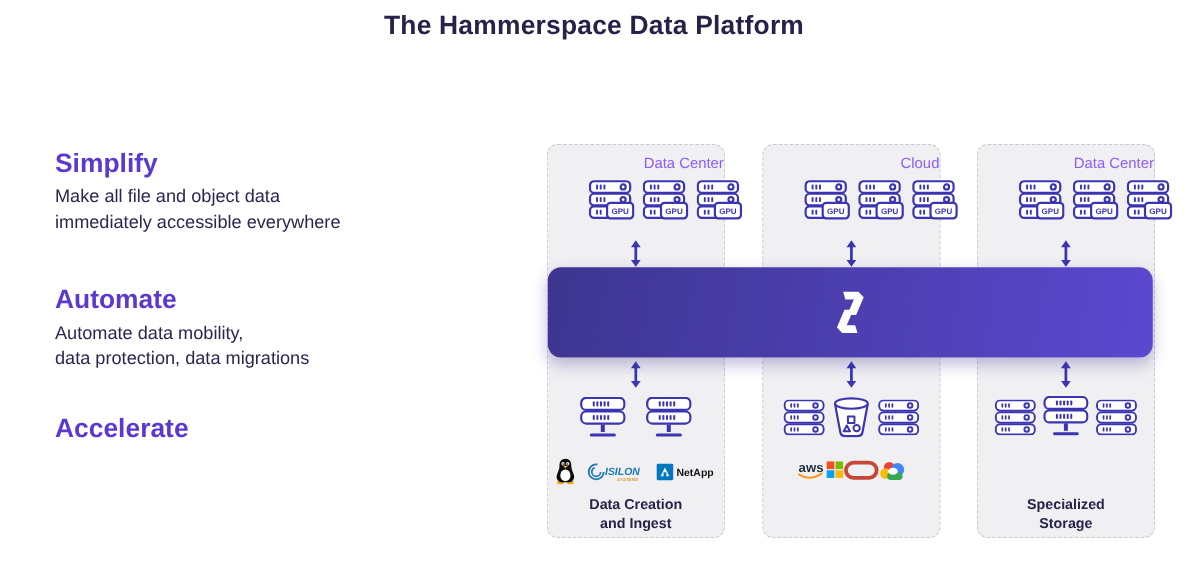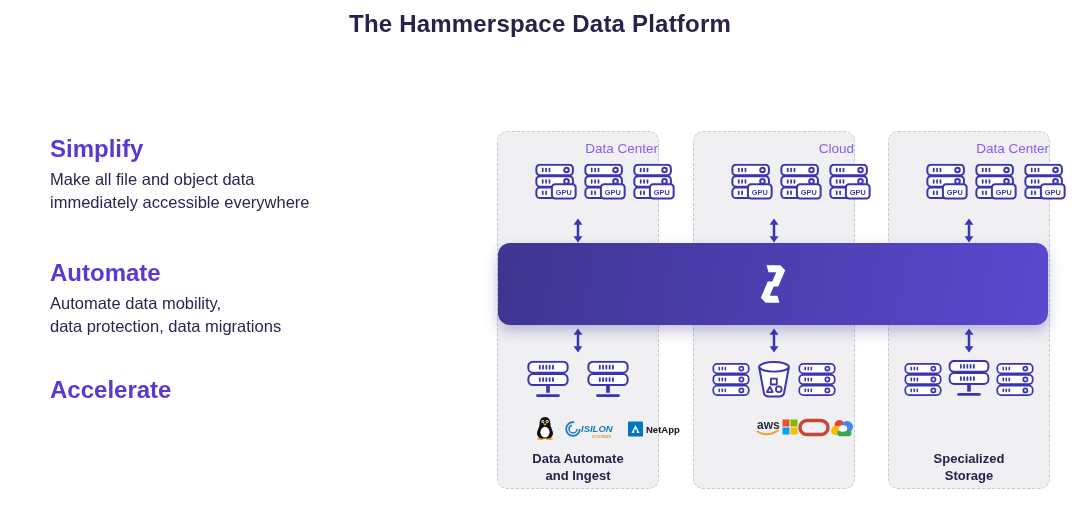--- a/index.html
+++ b/index.html
@@ -20,21 +20,21 @@
   .p-title{position:absolute;top:9px;left:0;width:100%;text-align:right;
            font-size:13.5px;font-weight:normal;color:#8b5cf6;}
   .servers-row{position:absolute;top:31px;left:0;width:100%;display:flex;
                justify-content:center;align-items:flex-start;gap:7px;margin-left:27px;}
   .arrow-wrap{position:absolute;left:0;width:100%;display:flex;justify-content:center;}
   .arrow-top{top:86px}.arrow-bottom{top:196px}
   .bottom-icons{position:absolute;top:228px;left:0;width:100%;display:flex;
                 justify-content:center;align-items:center;}
   .bi-gap-lg{gap:18px}.bi-gap-sm{gap:6px}
   .logos-row{position:absolute;top:284px;left:0;width:100%;display:flex;
-             justify-content:center;align-items:center;gap:9px;margin-left:31px;}
+             justify-content:center;align-items:center;gap:9px;}
   .caption{position:absolute;top:318px;left:0;width:100%;text-align:center;
            font-size:13px;font-weight:bold;line-height:1.32;color:#27224a;white-space:pre-line;}
   
   .band{position:absolute;left:498px;top:243px;width:550px;height:82px;border-radius:12px;
         background:linear-gradient(100deg,#3e3590 0%,#5a48cf 100%);
         box-shadow:0 6px 14px rgba(58,48,140,.30);display:flex;align-items:center;justify-content:center;}
   svg{display:block}
   text{font-family:"Liberation Sans",sans-serif;}
 </style>
 </head>
@@ -199,21 +199,21 @@
         <circle cx="9" cy="12" r="4" fill="none" stroke="#1a7ab8" stroke-width="1.5" stroke-dasharray="17 9"></circle>
         <text x="17" y="15" font-size="9.5" font-weight="bold" font-style="italic" fill="#1a7ab8">ISILON</text>
         <text x="28" y="20.5" font-size="4" font-weight="bold" font-style="italic" fill="#d89b2c">SYSTEMS</text>
       </svg>
       <svg width="56" height="18" viewBox="0 0 56 18">
         <rect x="1" y="1.5" width="15" height="15" rx="1" fill="#0077bf"></rect>
         <polygon points="4.5,13 8.5,5 12.5,13 9.8,13 9.8,9.4 7.2,9.4 7.2,13" fill="#fff"></polygon>
         <text x="19" y="13" font-size="9.5" font-weight="bold" fill="#111">NetApp</text>
       </svg>
     </div>
-    <div class="caption">Data Automate
+    <div class="caption">Data Creation
 and Ingest</div>
   </div>
 
   <div class="panel p2">
     <div class="p-title">Cloud</div>
     <div class="servers-row">
       <svg width="42" height="40" viewBox="0 0 46 42">
           <use href="#sym-gpu-base"></use>
           <rect x="18.5" y="22.5" width="26" height="15.5" rx="3.5" fill="#fff" stroke="#3b35b2" stroke-width="2.2"></rect>
           <text x="31.5" y="34" font-size="8" font-weight="bold" fill="#3b35b2" text-anchor="middle">GPU</text>

